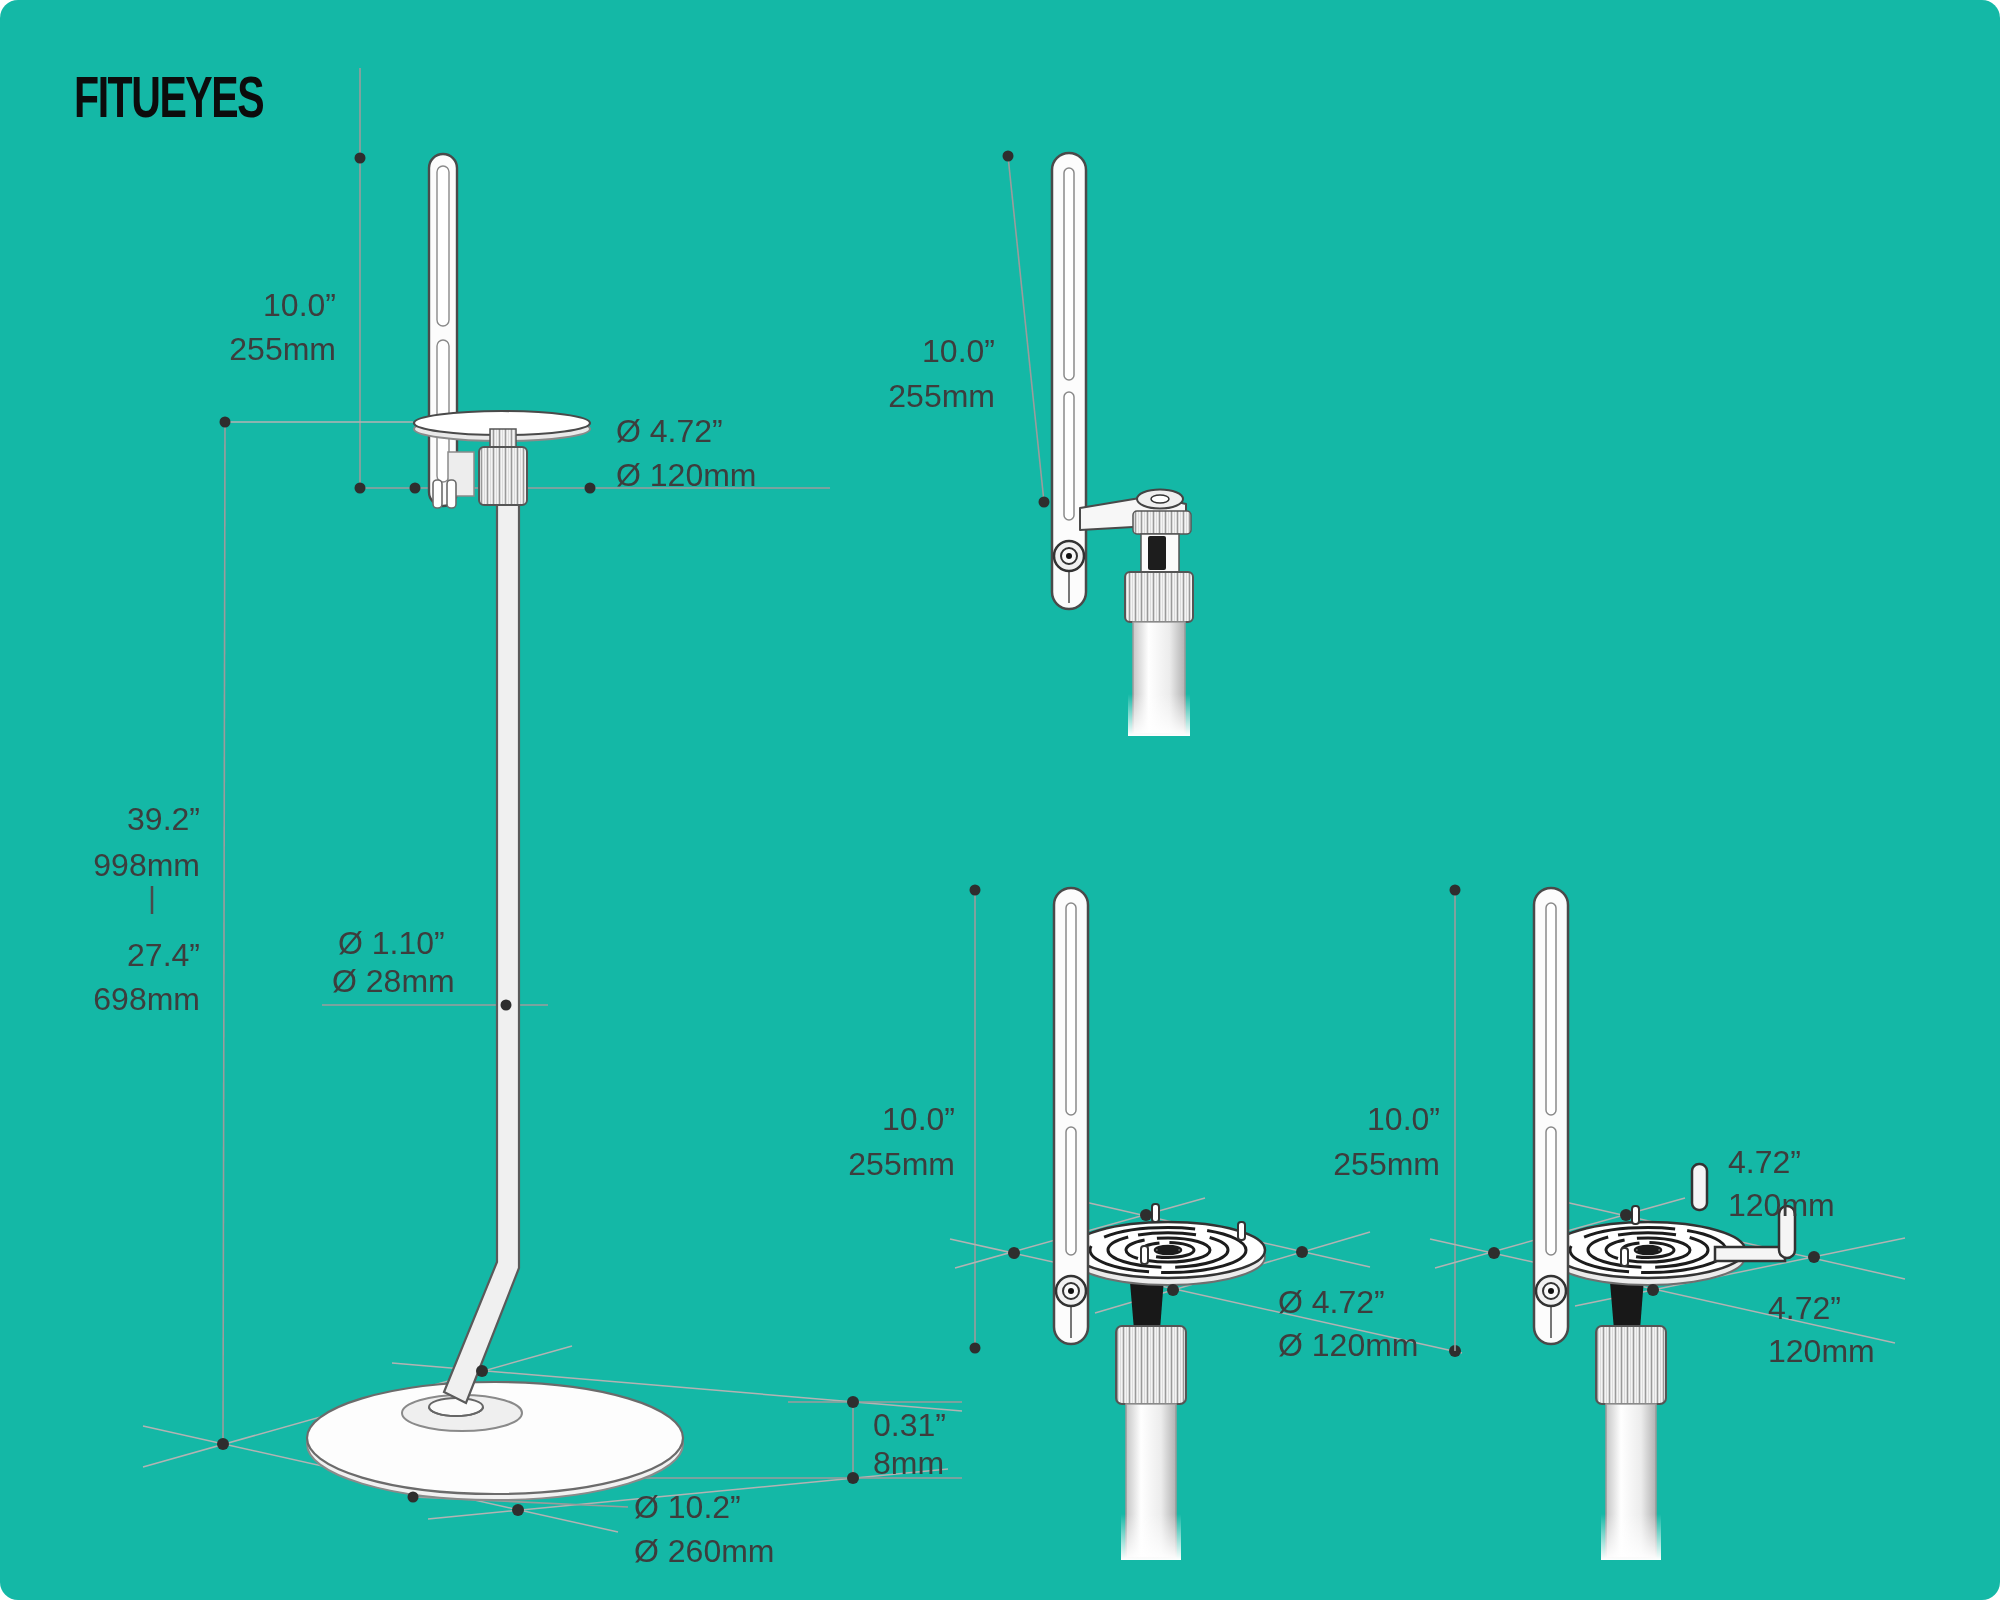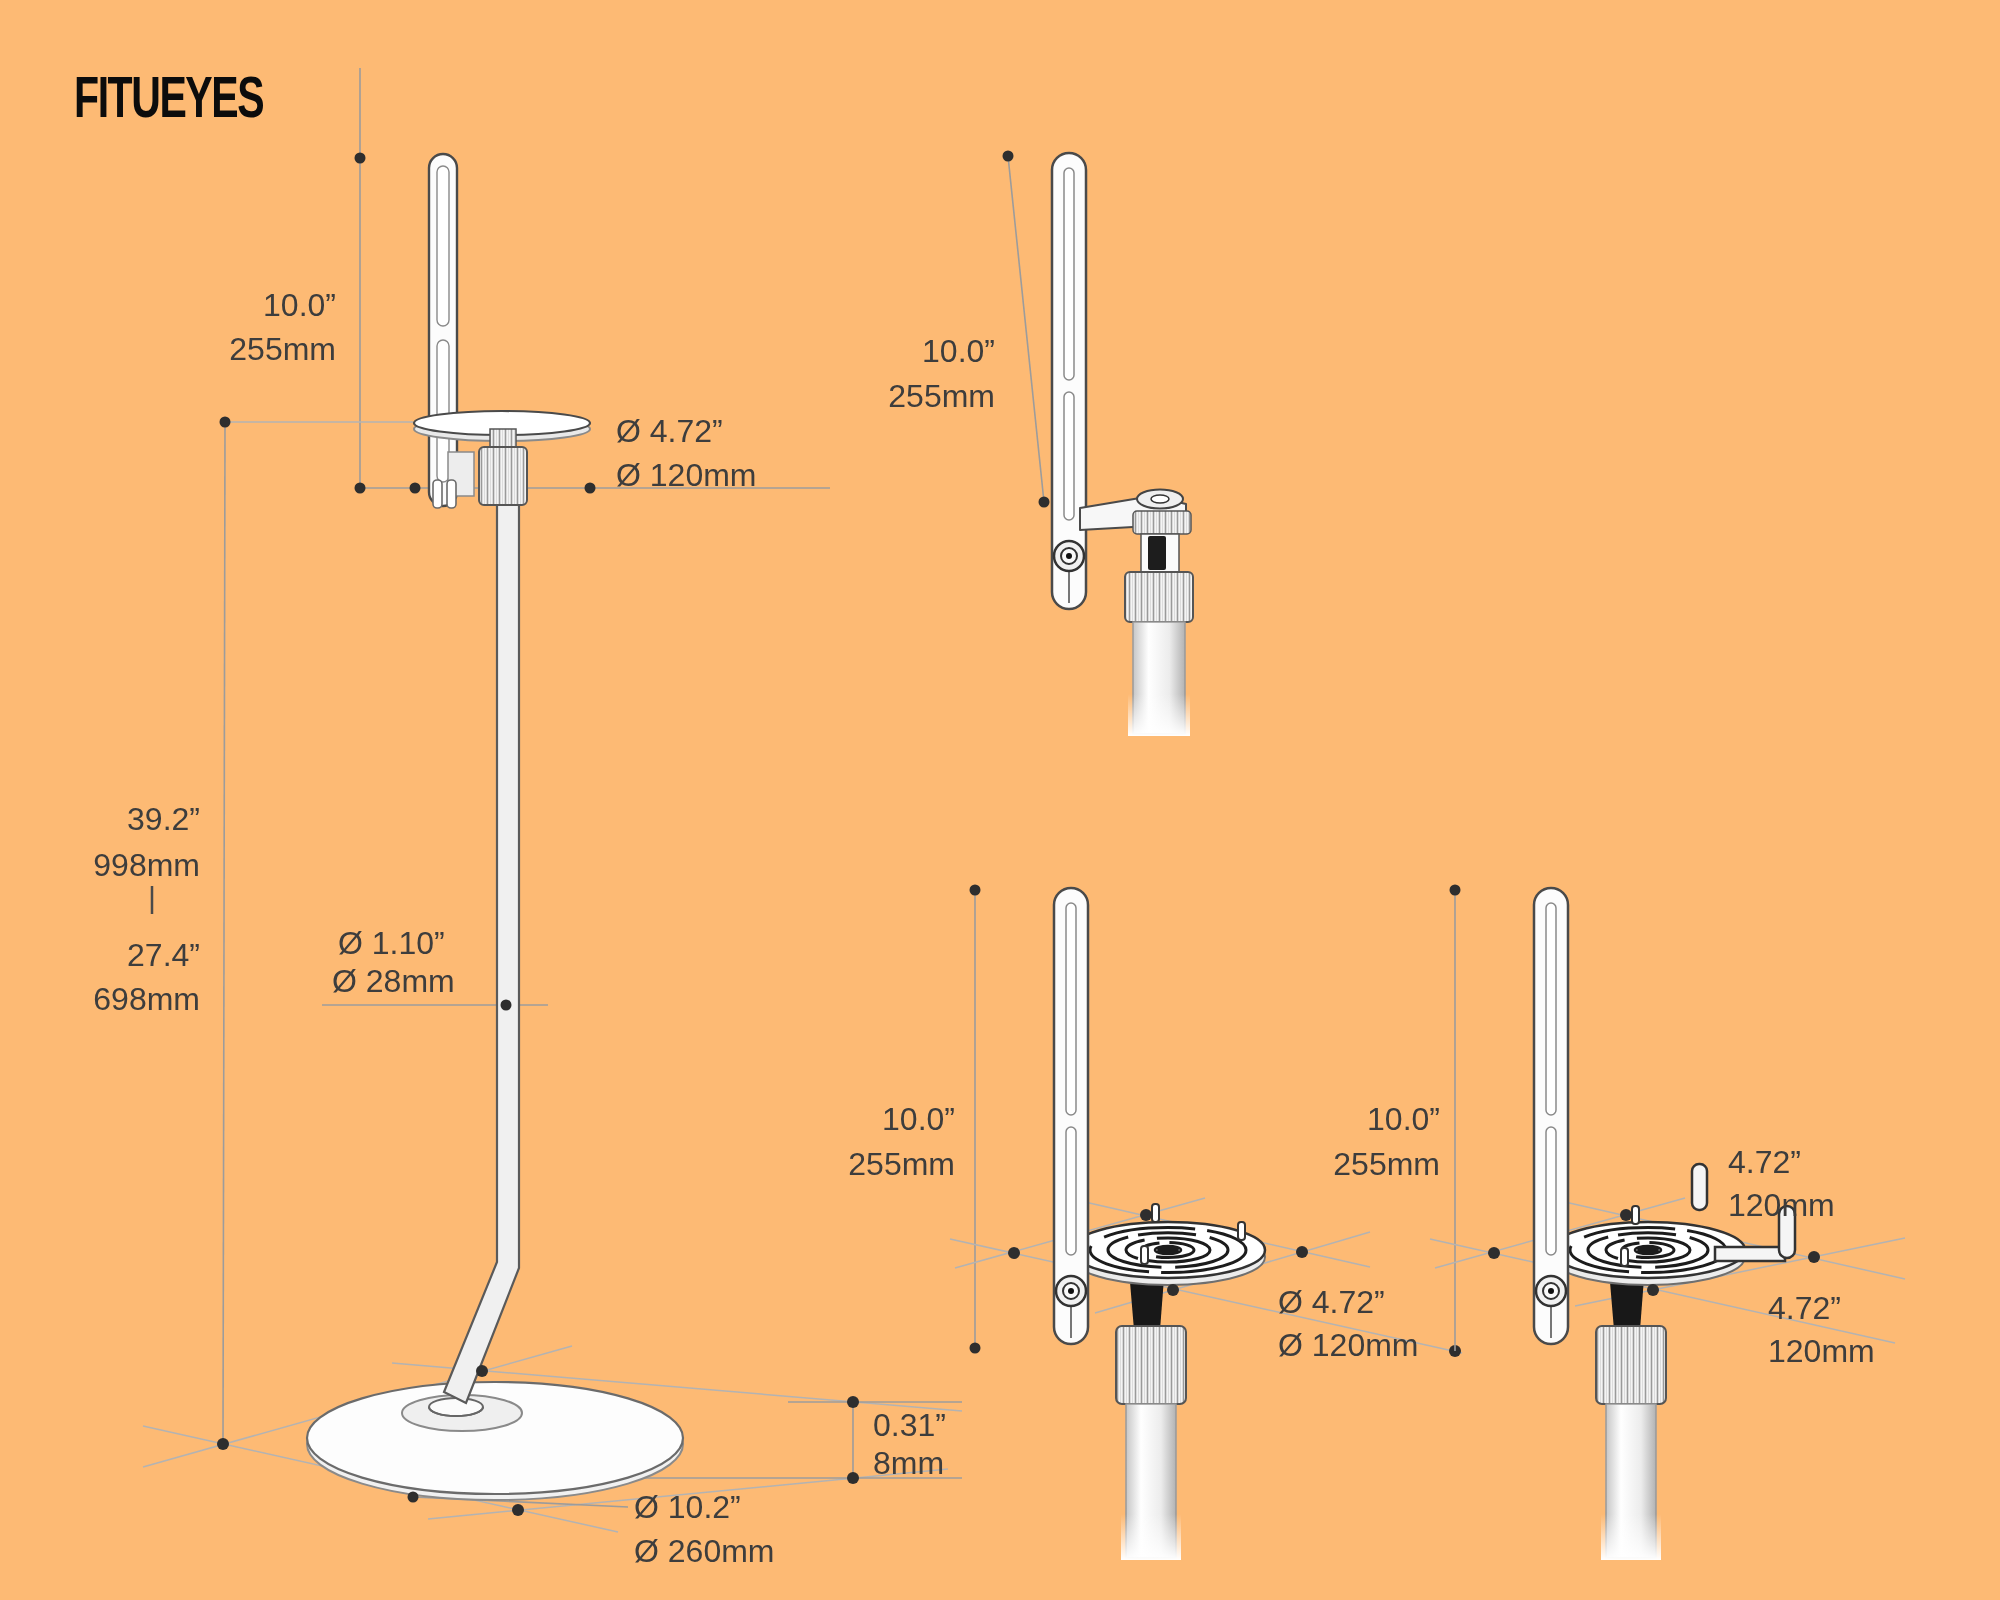--- a/index.html
+++ b/index.html
@@ -1,17 +1,17 @@
 <!DOCTYPE html>
 <html><head>
 <meta charset="utf-8">
 <style>
   html,body{margin:0;padding:0;background:#ffffff;}
-  .page{position:relative;width:2000px;height:1600px;background:#fdba74;overflow:hidden;
-        font-family:"Liberation Sans",sans-serif;}
+  .page{position:relative;width:2000px;height:1600px;background:#14b8a6;overflow:hidden;
+        font-family:"Liberation Sans",sans-serif;border-radius:18px;}
   .logo{position:absolute;left:74px;top:64px;font-weight:bold;font-size:57px;
         letter-spacing:-2px;color:#0c0c0c;transform:scaleX(0.72);transform-origin:left top;
         white-space:nowrap;}
   svg{position:absolute;left:0;top:0;}
   svg text{font-family:"Liberation Sans",sans-serif;font-size:32px;fill:#3d3d3d;}
   .dimline{stroke:#9c9c9c;stroke-width:1.6;fill:none;}
   .gridline{stroke:#b3b3b3;stroke-width:1.5;fill:none;}
   .dot{fill:#2e2e2e;stroke:none;}
 </style>
 </head>

